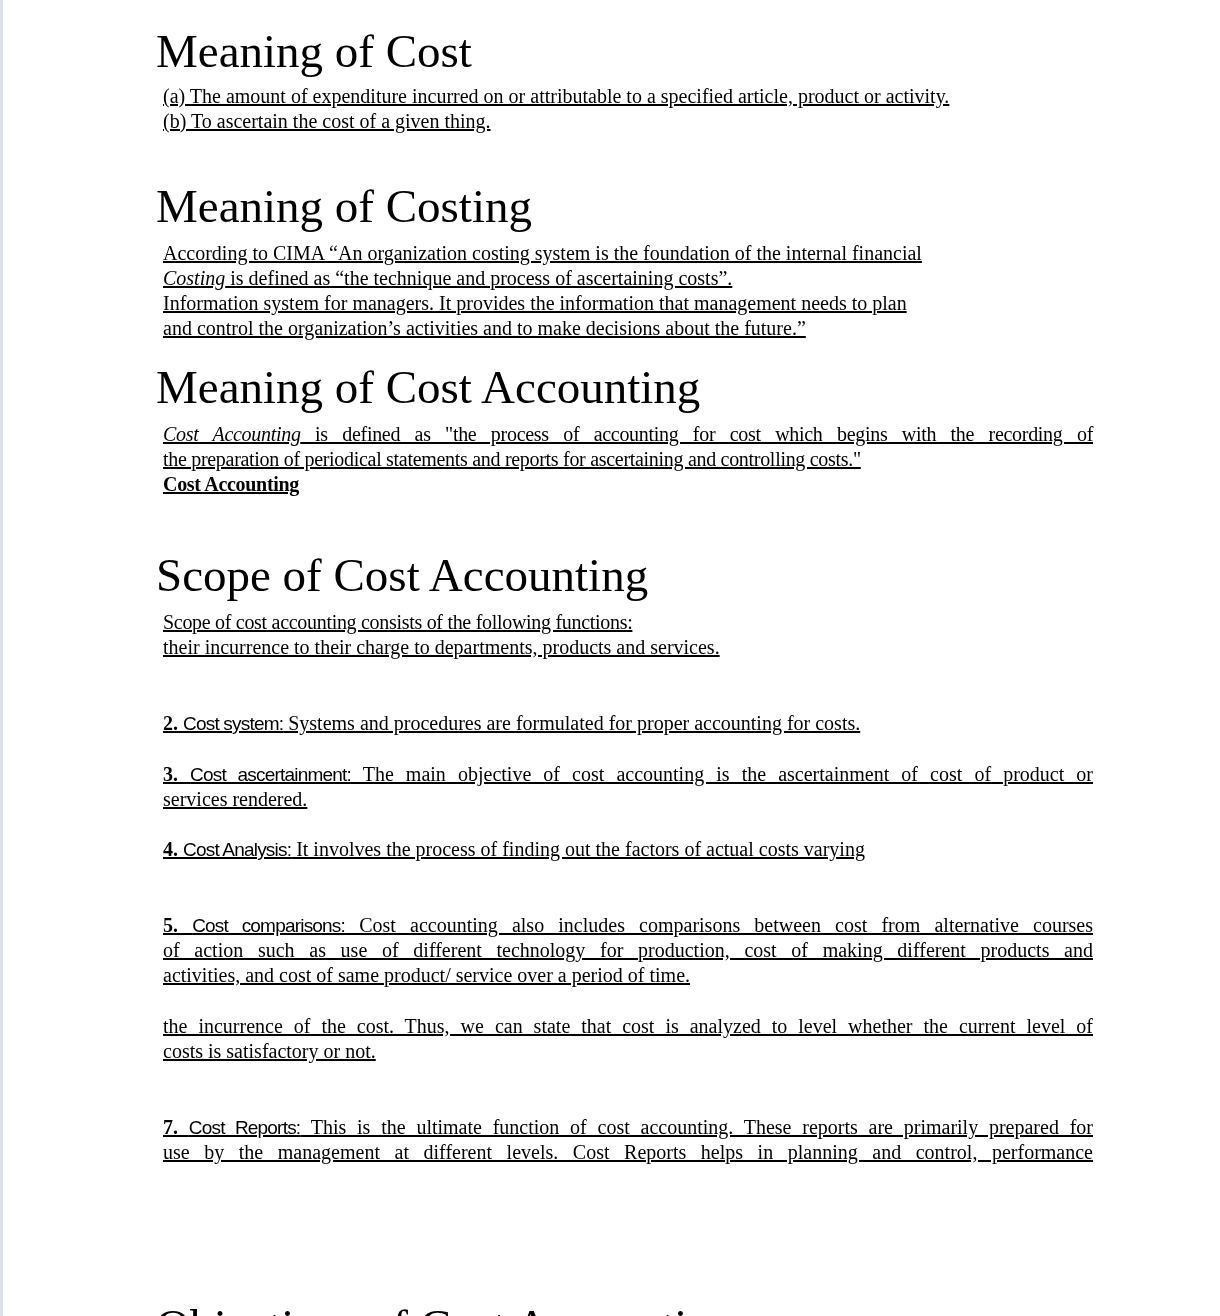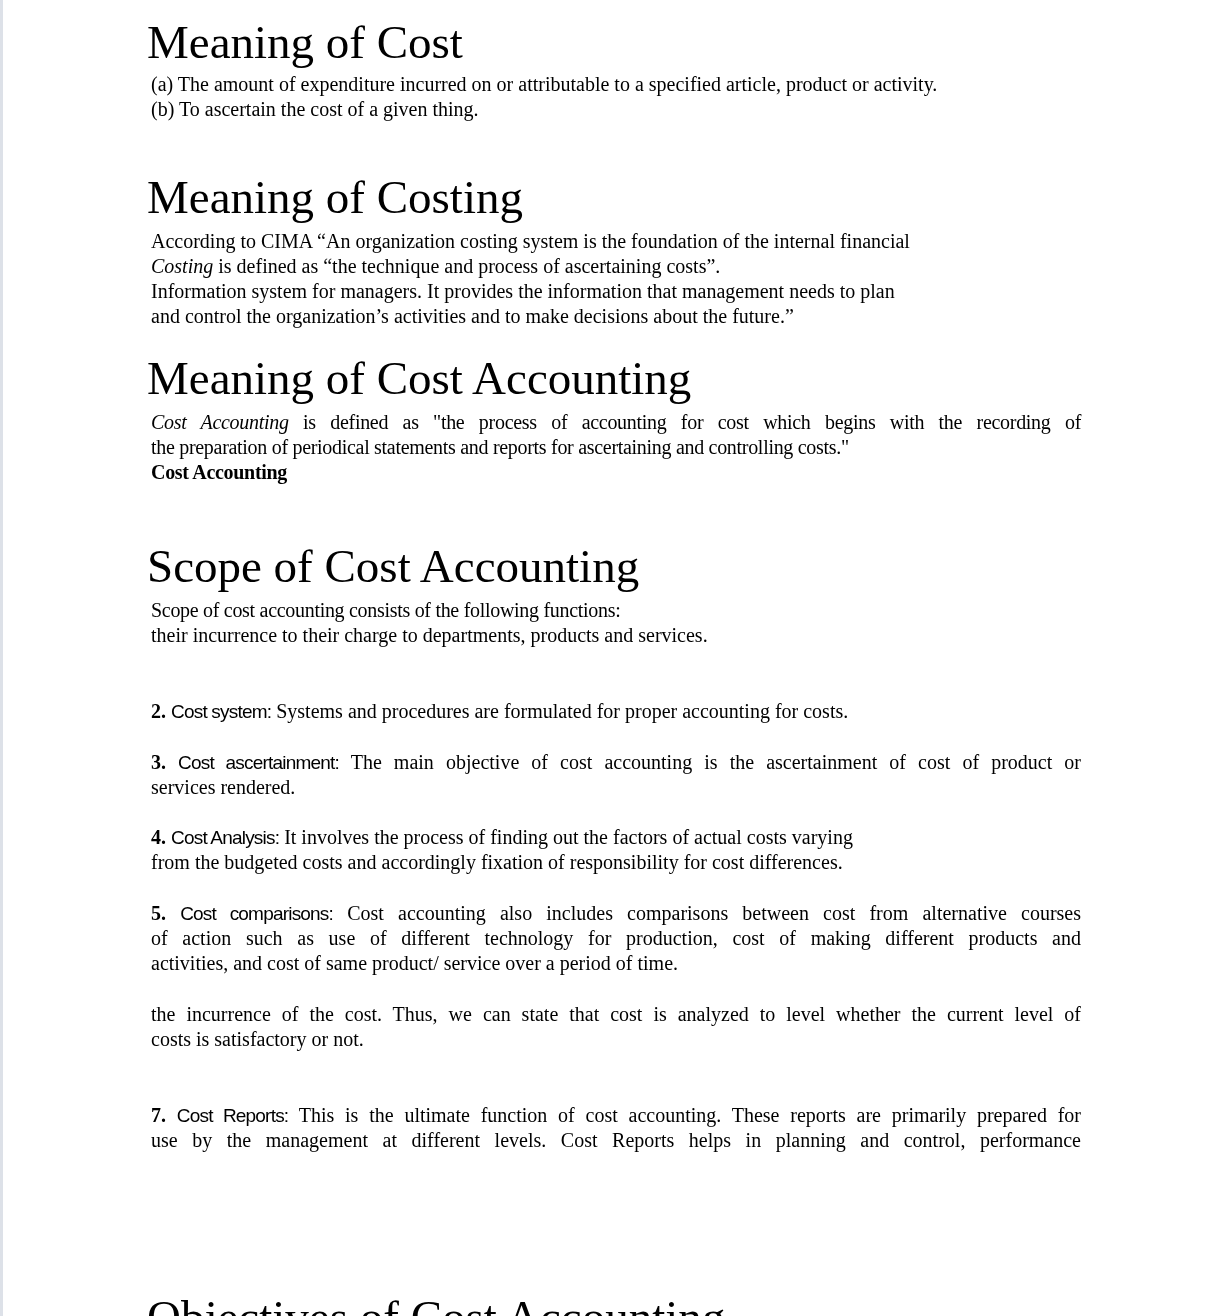--- a/index.html
+++ b/index.html
@@ -1,21 +1,21 @@
 <!DOCTYPE html>
 <html><head>
 <meta charset="utf-8">
 <style>
   html, body { margin: 0; padding: 0; background: #ffffff; }
   body { width: 1220px; height: 1316px; position: relative; overflow: hidden; }
   .edge { position: absolute; left: 0; top: 0; width: 3px; height: 1316px; background: #dde1e8; }
   .page { position: absolute; left: 147px; top: 0; width: 930px; color: #000;
           font-family: "Liberation Serif", "DejaVu Serif", serif; }
-  .h { position: absolute; left: 0; margin: 0; font-weight: normal; font-size: 47px; line-height: 52px; white-space: nowrap; }
-  .p { position: absolute; left: 0; margin: 4px; font-size: 20px; line-height: 25px; width: 930px; }
+  .h { position: absolute; left: 0; margin: 9px; font-weight: normal; font-size: 47px; line-height: 52px; white-space: nowrap; }
+  .p { position: absolute; left: 0; margin: 16px; font-size: 20px; line-height: 25px; width: 930px; text-decoration: underline; }
   .line { display: block; white-space: nowrap; }
   .jline { display: block; text-align: justify; text-align-last: justify; }
   .num { font-weight: bold; font-family: "Liberation Serif", serif; }
   .lbl { font-family: "Liberation Sans", "DejaVu Sans", sans-serif; font-size: 19px; letter-spacing: -0.8px; }
   .bold { font-weight: bold; }
   .narrow { letter-spacing: -0.3px; }
 </style>
 </head>
 <body>
 
@@ -57,21 +57,20 @@
     <span class="line"><span class="num">2.</span> <span class="lbl">Cost system:</span><span> Systems and procedures are formulated for proper accounting for costs.</span></span>
   </div>
 
   <div class="p" style="top:746px">
     <span class="jline"><span class="num">3.</span> <span class="lbl">Cost ascertainment:</span><span> The main objective of cost accounting is the ascertainment of cost of product or</span></span>
     <span class="line">services rendered.</span>
   </div>
 
   <div class="p" style="top:821px">
     <span class="line"><span class="num">4.</span> <span class="lbl">Cost Analysis:</span><span> It involves the process of finding out the factors of actual costs varying</span></span>
-    <span class="line">from the budgeted costs and accordingly fixation of responsibility for cost differences.</span>
   </div>
 
   <div class="p" style="top:897px">
     <span class="jline"><span class="num">5.</span> <span class="lbl">Cost comparisons:</span><span> Cost accounting also includes comparisons between cost from alternative courses</span></span>
     <span class="jline">of action such as use of different technology for production, cost of making different products and</span>
     <span class="line">activities, and cost of same product/ service over a period of time.</span>
   </div>
 
   <div class="p" style="top:998px">
     <span class="jline">the incurrence of the cost. Thus, we can state that cost is analyzed to level whether the current level of</span>

